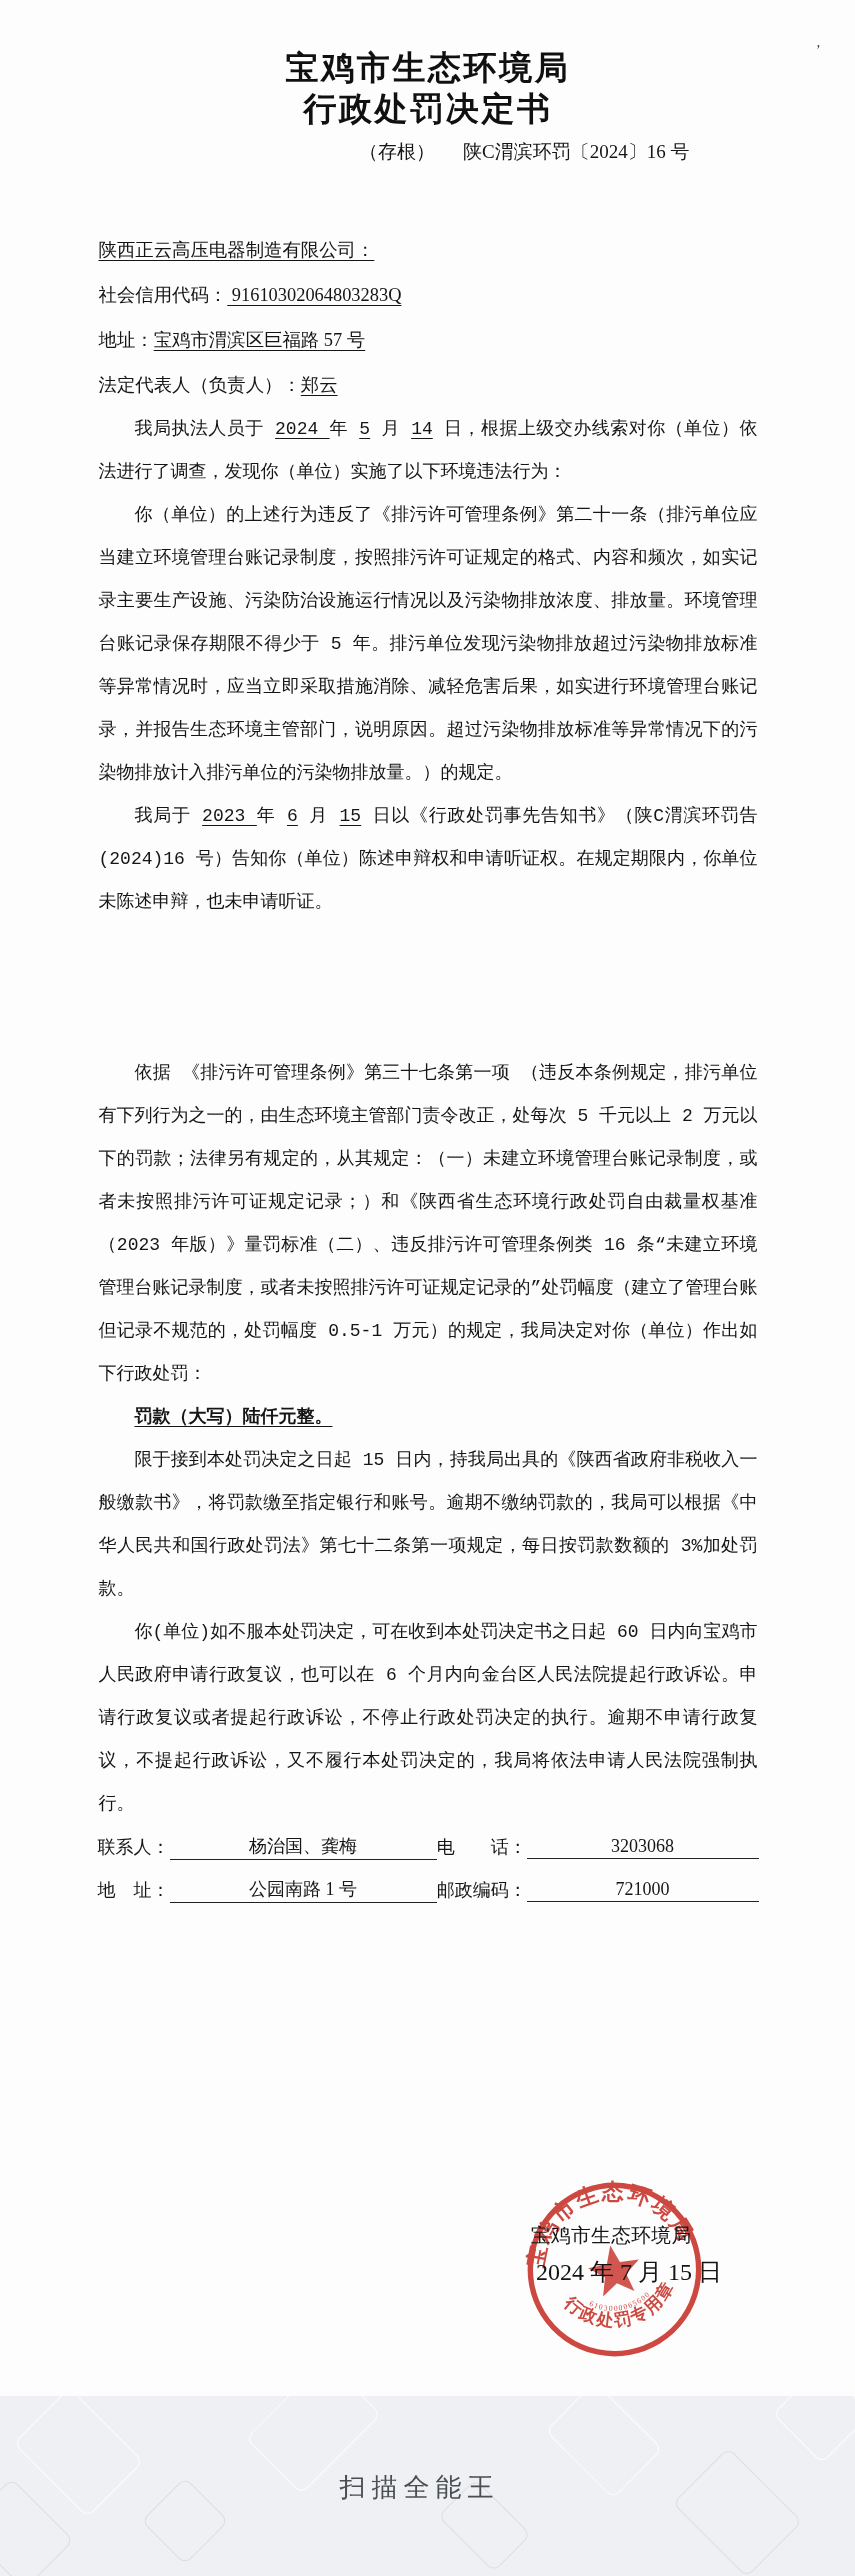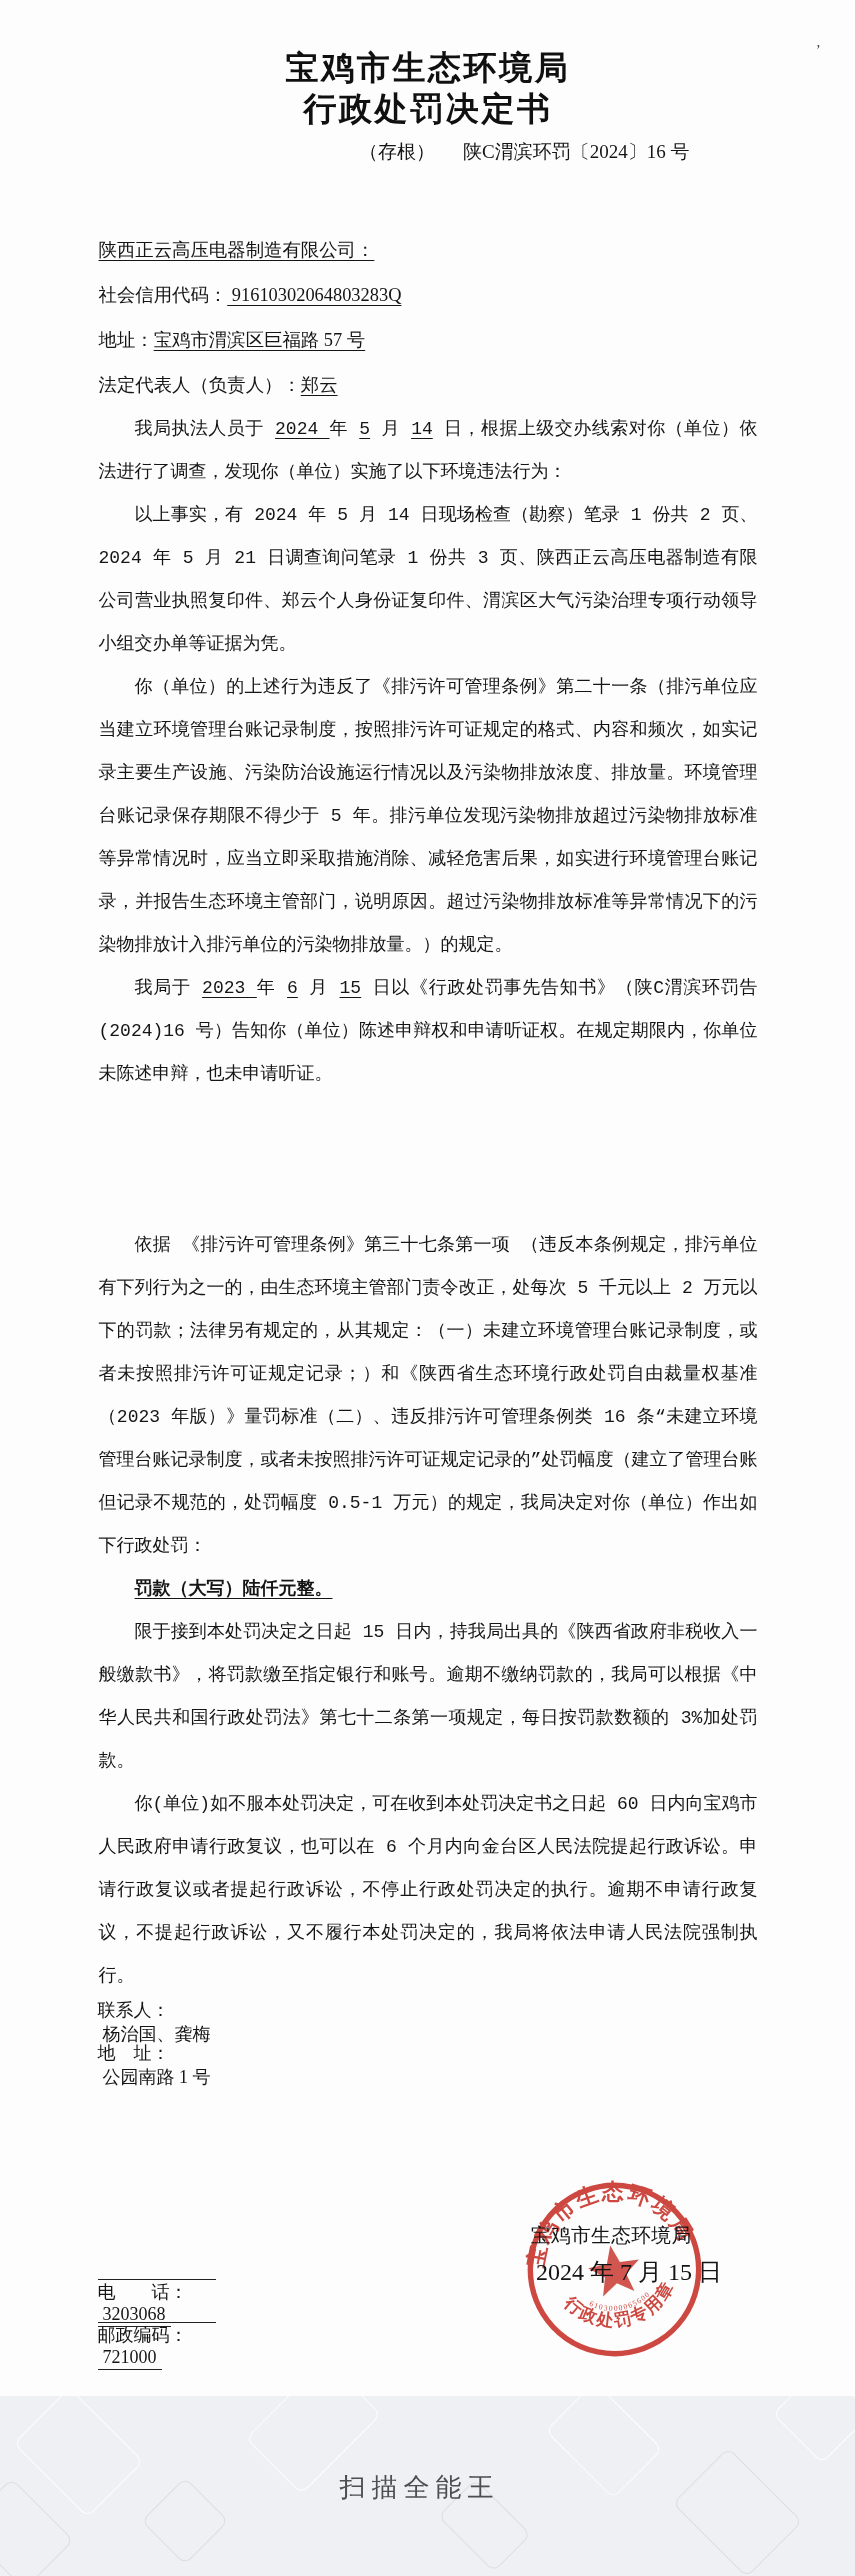--- a/index.html
+++ b/index.html
@@ -44,25 +44,24 @@
     text-align:justify;
   }
   .para{text-indent:2em;margin:0;font-family:Liberation Mono, monospace;}
   .u{text-decoration:underline;text-underline-offset:4.3px;text-decoration-thickness:1px;}
   .b{font-weight:700;}
   .page-break-gap{height:128px;}
   .contact-row{
     display:flex;
     width:661px;
     margin:0 auto;
-    align-items:flex-start;
+    align-items:center;
     height:43px;
     font-size:18px;
     white-space:nowrap;
-    flex-direction:column;
   }
   .c-label{flex:0 0 auto;}
   .c-value{
     border-bottom:1.4px solid #222;
     text-align:center;
     padding:0 5.1px 0.9px 5.1px;
   }
   .c-value.wide{flex:0 0 257px;}
   .c-value.fill{flex:1 1 auto;}
   
@@ -129,21 +128,20 @@
 
   <div class="recipient">
     <div class="line"><span class="u">陕西正云高压电器制造有限公司：</span></div>
     <div class="line"><span>社会信用代码：</span><span class="u"> 91610302064803283Q</span></div>
     <div class="line"><span>地址：</span><span class="u">宝鸡市渭滨区巨福路 57 号</span></div>
     <div class="line"><span>法定代表人（负责人）：</span><span class="u">郑云</span></div>
   </div>
 
   <div class="body-text">
     <p class="para"><span>我局执法人员于 </span><span class="u"> 2024 </span><span> 年 </span><span class="u">5</span><span> 月 </span><span class="u">14</span><span> 日，根据上级交办线索对你（单位）依法进行了调查，发现你（单位）实施了以下环境违法行为：</span></p>
-    <p class="para"><span>以上事实，有 2024 年 5 月 14 日现场检查（勘察）笔录 1 份共 2 页、2024 年 5 月 21 日调查询问笔录 1 份共 3 页、陕西正云高压电器制造有限公司营业执照复印件、郑云个人身份证复印件、渭滨区大气污染治理专项行动领导小组交办单等证据为凭。</span></p>
     <p class="para"><span>你（单位）的上述行为违反了《排污许可管理条例》第二十一条（排污单位应当建立环境管理台账记录制度，按照排污许可证规定的格式、内容和频次，如实记录主要生产设施、污染防治设施运行情况以及污染物排放浓度、排放量。环境管理台账记录保存期限不得少于 5 年。排污单位发现污染物排放超过污染物排放标准等异常情况时，应当立即采取措施消除、减轻危害后果，如实进行环境管理台账记录，并报告生态环境主管部门，说明原因。超过污染物排放标准等异常情况下的污染物排放计入排污单位的污染物排放量。）的规定。</span></p>
     <p class="para"><span>我局于 </span><span class="u"> 2023 </span><span> 年 </span><span class="u">6</span><span> 月 </span><span class="u">15</span><span> 日以《行政处罚事先告知书》（陕C渭滨环罚告(2024)16 号）告知你（单位）陈述申辩权和申请听证权。在规定期限内，你单位未陈述申辩，也未申请听证。</span></p>
 
     <div class="page-break-gap"></div>
 
     <p class="para"><span>依据 《排污许可管理条例》第三十七条第一项 （违反本条例规定，排污单位有下列行为之一的，由生态环境主管部门责令改正，处每次 5 千元以上 2 万元以下的罚款；法律另有规定的，从其规定：（一）未建立环境管理台账记录制度，或者未按照排污许可证规定记录；）和《陕西省生态环境行政处罚自由裁量权基准（2023 年版）》量罚标准（二）、违反排污许可管理条例类 16 条“未建立环境管理台账记录制度，或者未按照排污许可证规定记录的”处罚幅度（建立了管理台账但记录不规范的，处罚幅度 0.5-1 万元）的规定，我局决定对你（单位）作出如下行政处罚：</span></p>
     <p class="para"><span class="u b">罚款（大写）陆仟元整。 </span></p>
     <p class="para"><span>限于接到本处罚决定之日起 15 日内，持我局出具的《陕西省政府非税收入一般缴款书》，将罚款缴至指定银行和账号。逾期不缴纳罚款的，我局可以根据《中华人民共和国行政处罚法》第七十二条第一项规定，每日按罚款数额的 3%加处罚款。</span></p>
     <p class="para"><span>你(单位)如不服本处罚决定，可在收到本处罚决定书之日起 60 日内向宝鸡市人民政府申请行政复议，也可以在 6 个月内向金台区人民法院提起行政诉讼。申请行政复议或者提起行政诉讼，不停止行政处罚决定的执行。逾期不申请行政复议，不提起行政诉讼，又不履行本处罚决定的，我局将依法申请人民法院强制执行。</span></p>
   </div>

